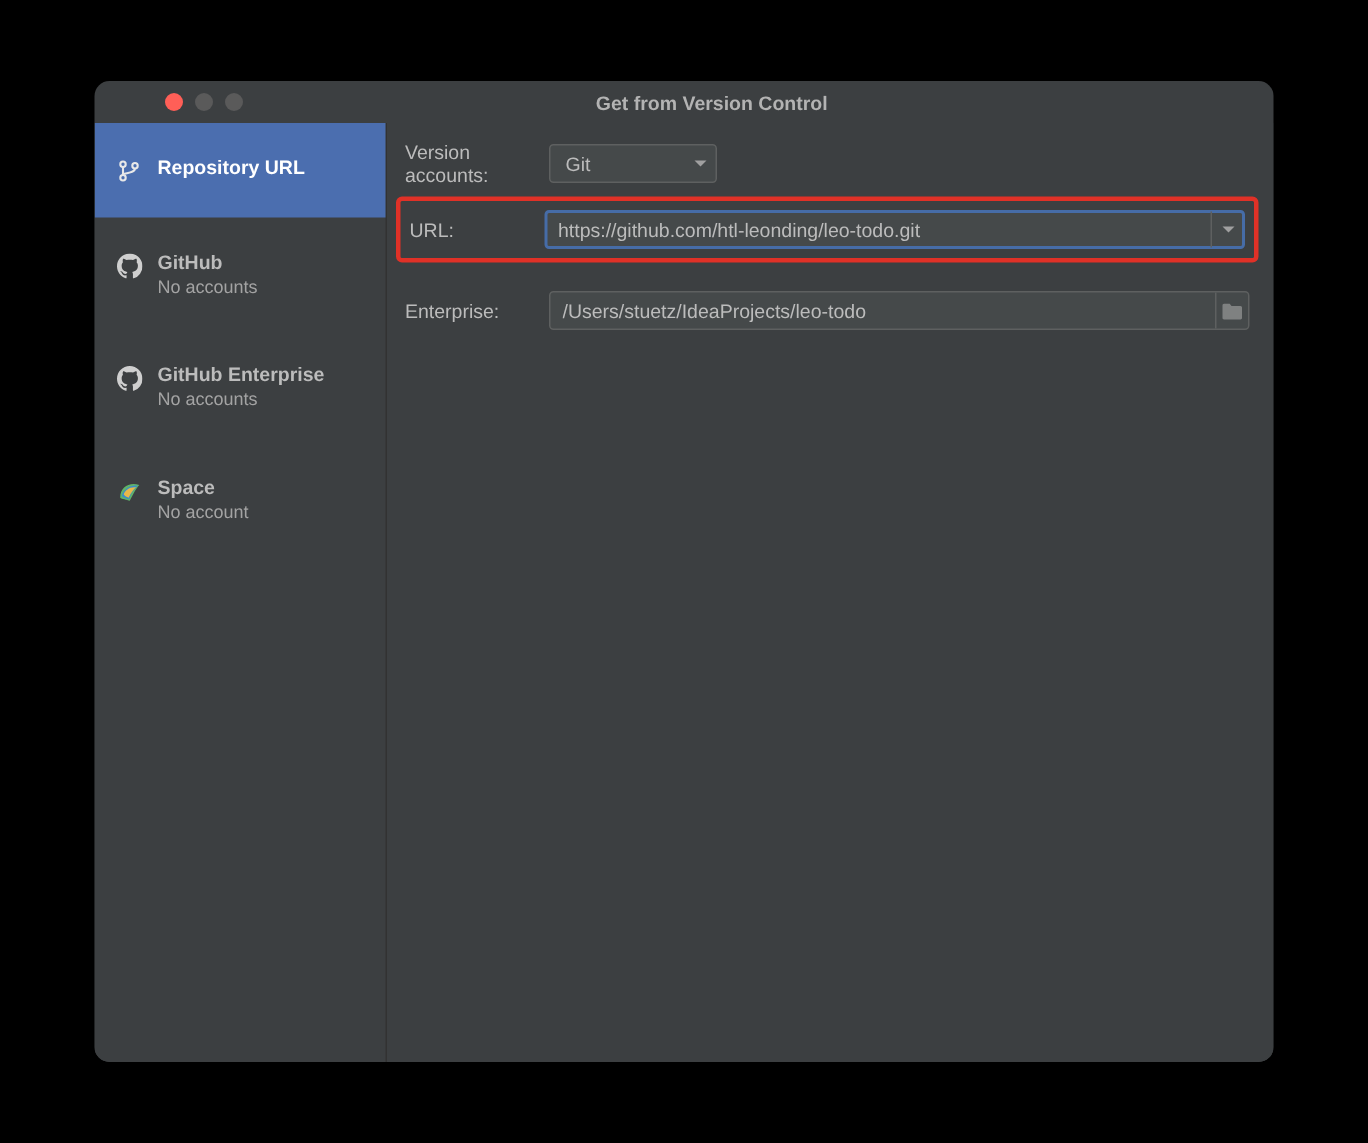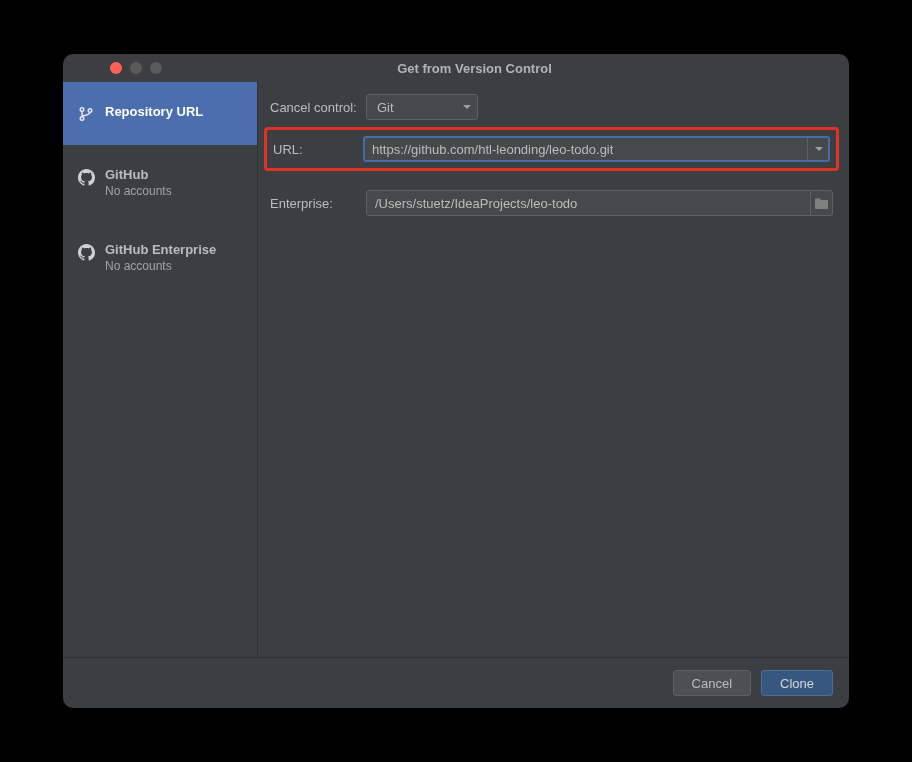--- a/index.html
+++ b/index.html
@@ -232,27 +232,40 @@
           <svg width="17" height="17" viewBox="0 0 16 16">
             <path fill="#cfcfcf" d="M8 0C3.58 0 0 3.58 0 8c0 3.54 2.29 6.53 5.47 7.59.4.07.55-.17.55-.38 0-.19-.01-.82-.01-1.49-2.01.37-2.53-.49-2.69-.94-.09-.23-.48-.94-.82-1.13-.28-.15-.68-.52-.01-.53.63-.01 1.08.58 1.23.82.72 1.21 1.87.87 2.33.66.07-.52.28-.87.51-1.07-1.78-.2-3.64-.89-3.64-3.95 0-.87.31-1.59.82-2.15-.08-.2-.36-1.02.08-2.12 0 0 .67-.21 2.2.82.64-.18 1.32-.27 2-.27.68 0 1.36.09 2 .27 1.53-1.04 2.2-.82 2.2-.82.44 1.1.16 1.92.08 2.12.51.56.82 1.27.82 2.15 0 3.07-1.87 3.75-3.65 3.95.29.25.54.73.54 1.48 0 1.07-.01 1.93-.01 2.2 0 .21.15.46.55.38A8.013 8.013 0 0016 8c0-4.42-3.58-8-8-8z"></path>
           </svg>
         </span>
         <div class="si-text">
           <span class="si-label">GitHub Enterprise</span>
           <span class="si-sub">No accounts</span>
         </div>
       </div>
 
+      <div class="sidebar-item">
+        <span class="si-icon">
+          <svg width="17" height="17" viewBox="0 0 16 16">
+            <path d="M2 12 C2 5, 8 2, 14 4 C12 6, 10 10, 8 14 C6 13, 3 13, 2 12 Z" fill="#5fb36a"></path>
+            <path d="M3 11 C4 7, 8 4, 13 4.5 C11 6, 9 9, 7.5 13 C5.5 12.3, 4 12, 3 11 Z" fill="#3a8fc9"></path>
+            <path d="M4.2 10 C5 7.3, 8 5, 12 5.5 C10.3 6.8, 8.8 9, 7.3 12 C6 11.5, 5 11, 4.2 10 Z" fill="#e8b84a"></path>
+          </svg>
+        </span>
+        <div class="si-text">
+          <span class="si-label">Space</span>
+          <span class="si-sub">No account</span>
+        </div>
+      </div>
 
     </div>
 
     <div class="main">
 
       <div class="form-row">
-        <div class="form-label">Cancel control:</div>
+        <div class="form-label">Version accounts:</div>
         <div class="select">
           <span>Git</span>
           <span class="chev"></span>
         </div>
       </div>
 
       <div class="url-highlight">
         <div class="form-label">URL:</div>
         <div class="input-wrap">
           <input class="text-input focused" type="text" value="https://github.com/htl-leonding/leo-todo.git" style="">
@@ -270,17 +283,13 @@
             <svg width="15" height="13" viewBox="0 0 15 13">
               <path d="M1 2.5 L1 11 C1 11.5 1.4 12 2 12 L13 12 C13.6 12 14 11.5 14 11 L14 4 C14 3.5 13.6 3 13 3 L7 3 L5.8 1.5 L2 1.5 C1.4 1.5 1 2 1 2.5 Z" fill="#9f9f9f"></path>
             </svg>
           </div>
         </div>
       </div>
 
     </div>
   </div>
 
-  <div class="footer">
-    <div class="btn">Cancel</div>
-    <div class="btn primary">Clone</div>
-  </div>
 </div>
 
 </body></html>

